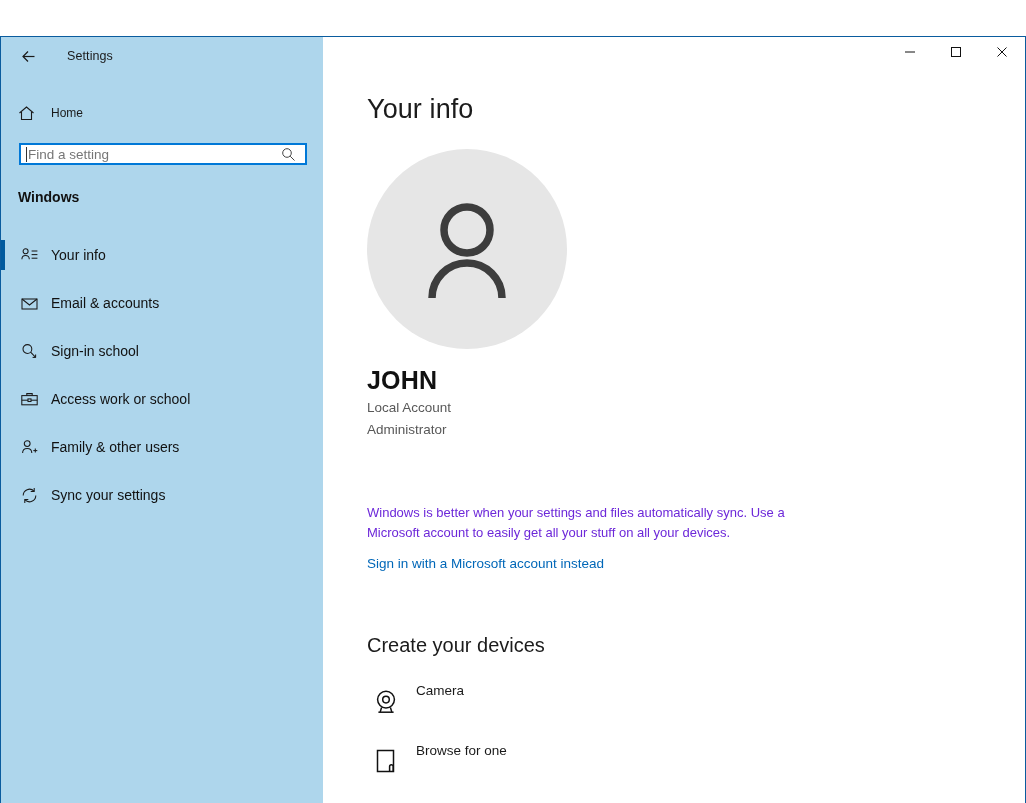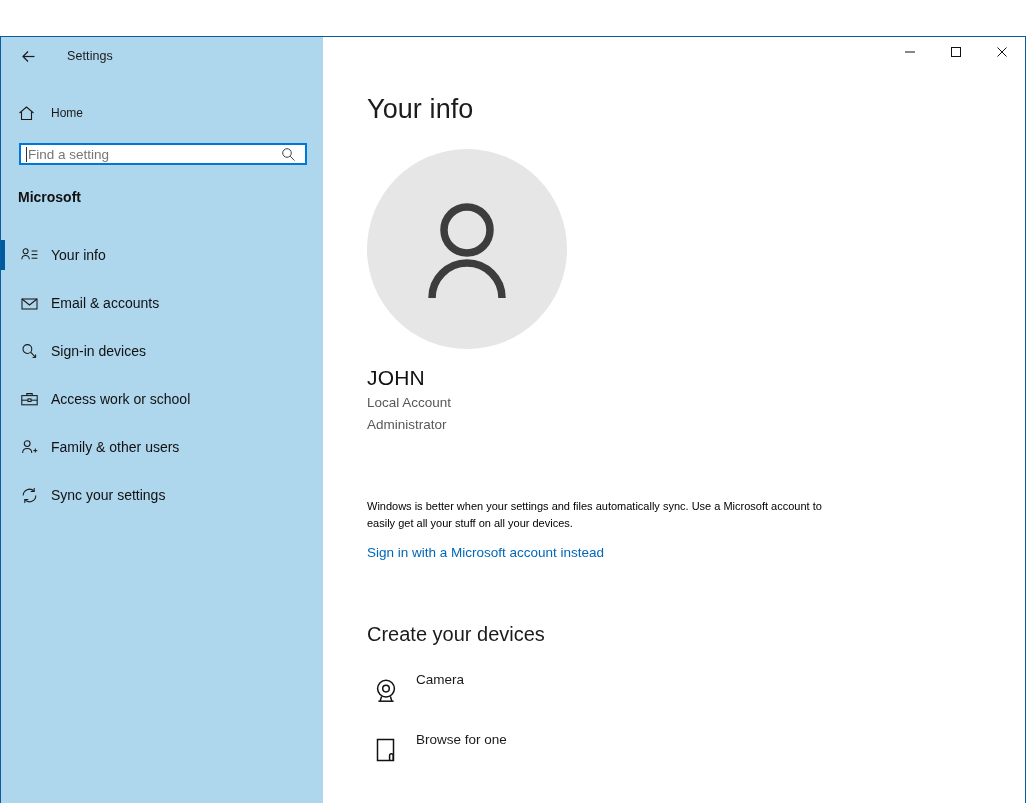--- a/index.html
+++ b/index.html
@@ -142,35 +142,35 @@
     letter-spacing: .1px;
   }
   .avatar {
     width: 200px; height: 200px;
     border-radius: 50%;
     background: #e6e6e6;
     margin-top: 24px;
     display: flex; align-items: center; justify-content: center;
   }
   .user-name {
-    font-size: 21px;
-    font-weight: normal;
+    font-size: 25px;
+    font-weight: bold;
     color: #111;
     margin-top: 17px;
     letter-spacing: .2px;
   }
   .user-sub {
     font-size: 13.5px;
     color: #585858;
     margin-top: 3px;
     line-height: 1.42;
   }
   .sync-text {
-    font-size: 11px;
-    color: #000000;
+    font-size: 13px;
+    color: #6d28d9;
     margin-top: 64px;
     line-height: 1.52;
     max-width: 460px;
   }
   .link {
     font-size: 13.5px;
     color: #0067b8;
     margin-top: 13px;
     display: inline-block;
     cursor: pointer;
@@ -237,21 +237,21 @@
       <div class="caret"></div>
       <div class="search-placeholder">Find a setting</div>
       <div class="search-icon">
         <svg width="15" height="15" viewBox="0 0 15 15">
           <circle cx="6" cy="6" r="4.3" fill="none" stroke="currentColor" stroke-width="1"></circle>
           <line x1="9.2" y1="9.2" x2="13.5" y2="13.5" stroke="currentColor" stroke-width="1"></line>
         </svg>
       </div>
     </div>
 
-    <div class="section-title">Microsoft</div>
+    <div class="section-title">Windows</div>
 
     <div class="nav-list">
 
       <div class="nav-item selected">
         <div class="accent"></div>
         <div class="nav-icon">
           <svg width="19" height="19" viewBox="0 0 19 19">
             <circle cx="5.6" cy="5.3" r="2.5" fill="none" stroke="currentColor" stroke-width="1.05"></circle>
             <path d="M1.9 13.2 c0-2.4 1.7-3.8 3.7-3.8 s3.7 1.4 3.7 3.8" fill="none" stroke="currentColor" stroke-width="1.05"></path>
             <line x1="11.6" y1="5" x2="17.4" y2="5" stroke="currentColor" stroke-width="1.05"></line>
@@ -276,21 +276,21 @@
       <div class="nav-item">
 
         <div class="nav-icon">
           <svg width="19" height="19" viewBox="0 0 19 19">
             <circle cx="7.4" cy="7" r="4.4" fill="none" stroke="currentColor" stroke-width="1.05"></circle>
             <line x1="10.6" y1="10.2" x2="15.6" y2="15.4" stroke="currentColor" stroke-width="1.05"></line>
             <line x1="12.6" y1="15.4" x2="15.6" y2="15.4" stroke="currentColor" stroke-width="1.05"></line>
             <line x1="15.6" y1="12.4" x2="15.6" y2="15.4" stroke="currentColor" stroke-width="1.05"></line>
           </svg>
         </div>
-        <div class="nav-label">Sign-in devices</div>
+        <div class="nav-label">Sign-in school</div>
       </div>
 
       <div class="nav-item">
 
         <div class="nav-icon">
           <svg width="19" height="19" viewBox="0 0 19 19">
             <rect x="1.8" y="5.6" width="15.4" height="9.2" fill="none" stroke="currentColor" stroke-width="1.05"></rect>
             <path d="M6.8 5.6 L6.8 3.6 L12.2 3.6 L12.2 5.6" fill="none" stroke="currentColor" stroke-width="1.05"></path>
             <line x1="1.8" y1="10.2" x2="17.2" y2="10.2" stroke="currentColor" stroke-width="1.05"></line>
             <rect x="8" y="8.9" width="3" height="2.6" fill="#aed6ec" stroke="currentColor" stroke-width="1.05"></rect>

